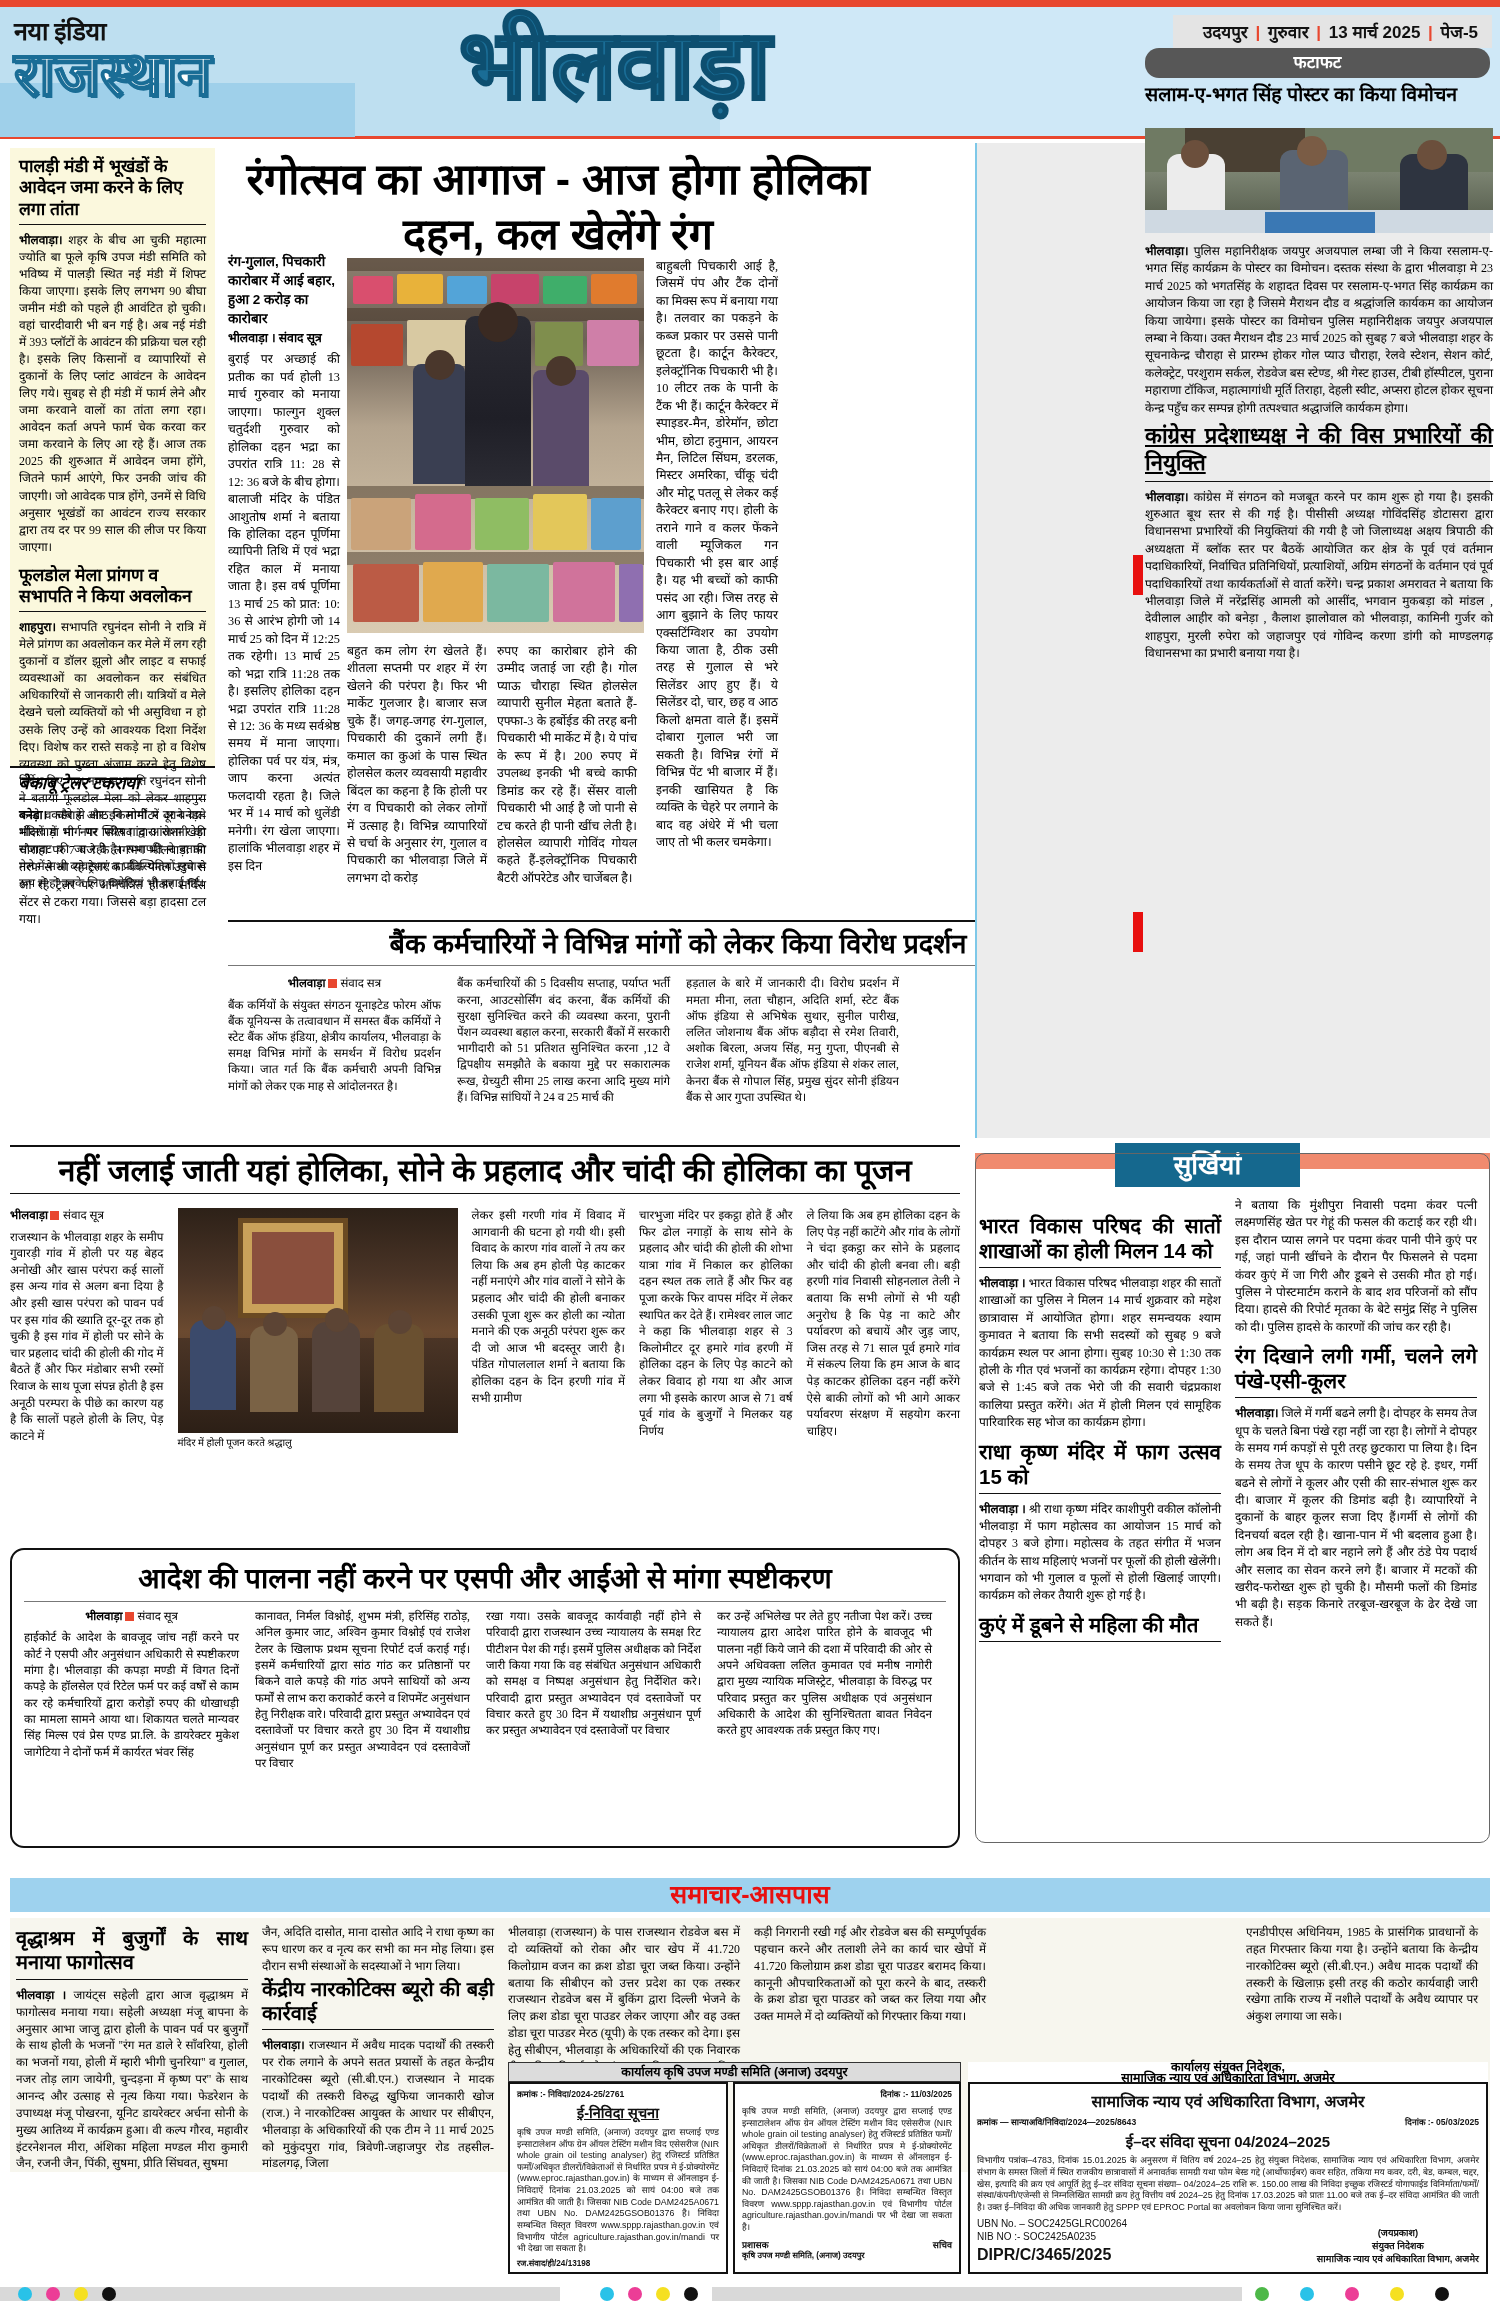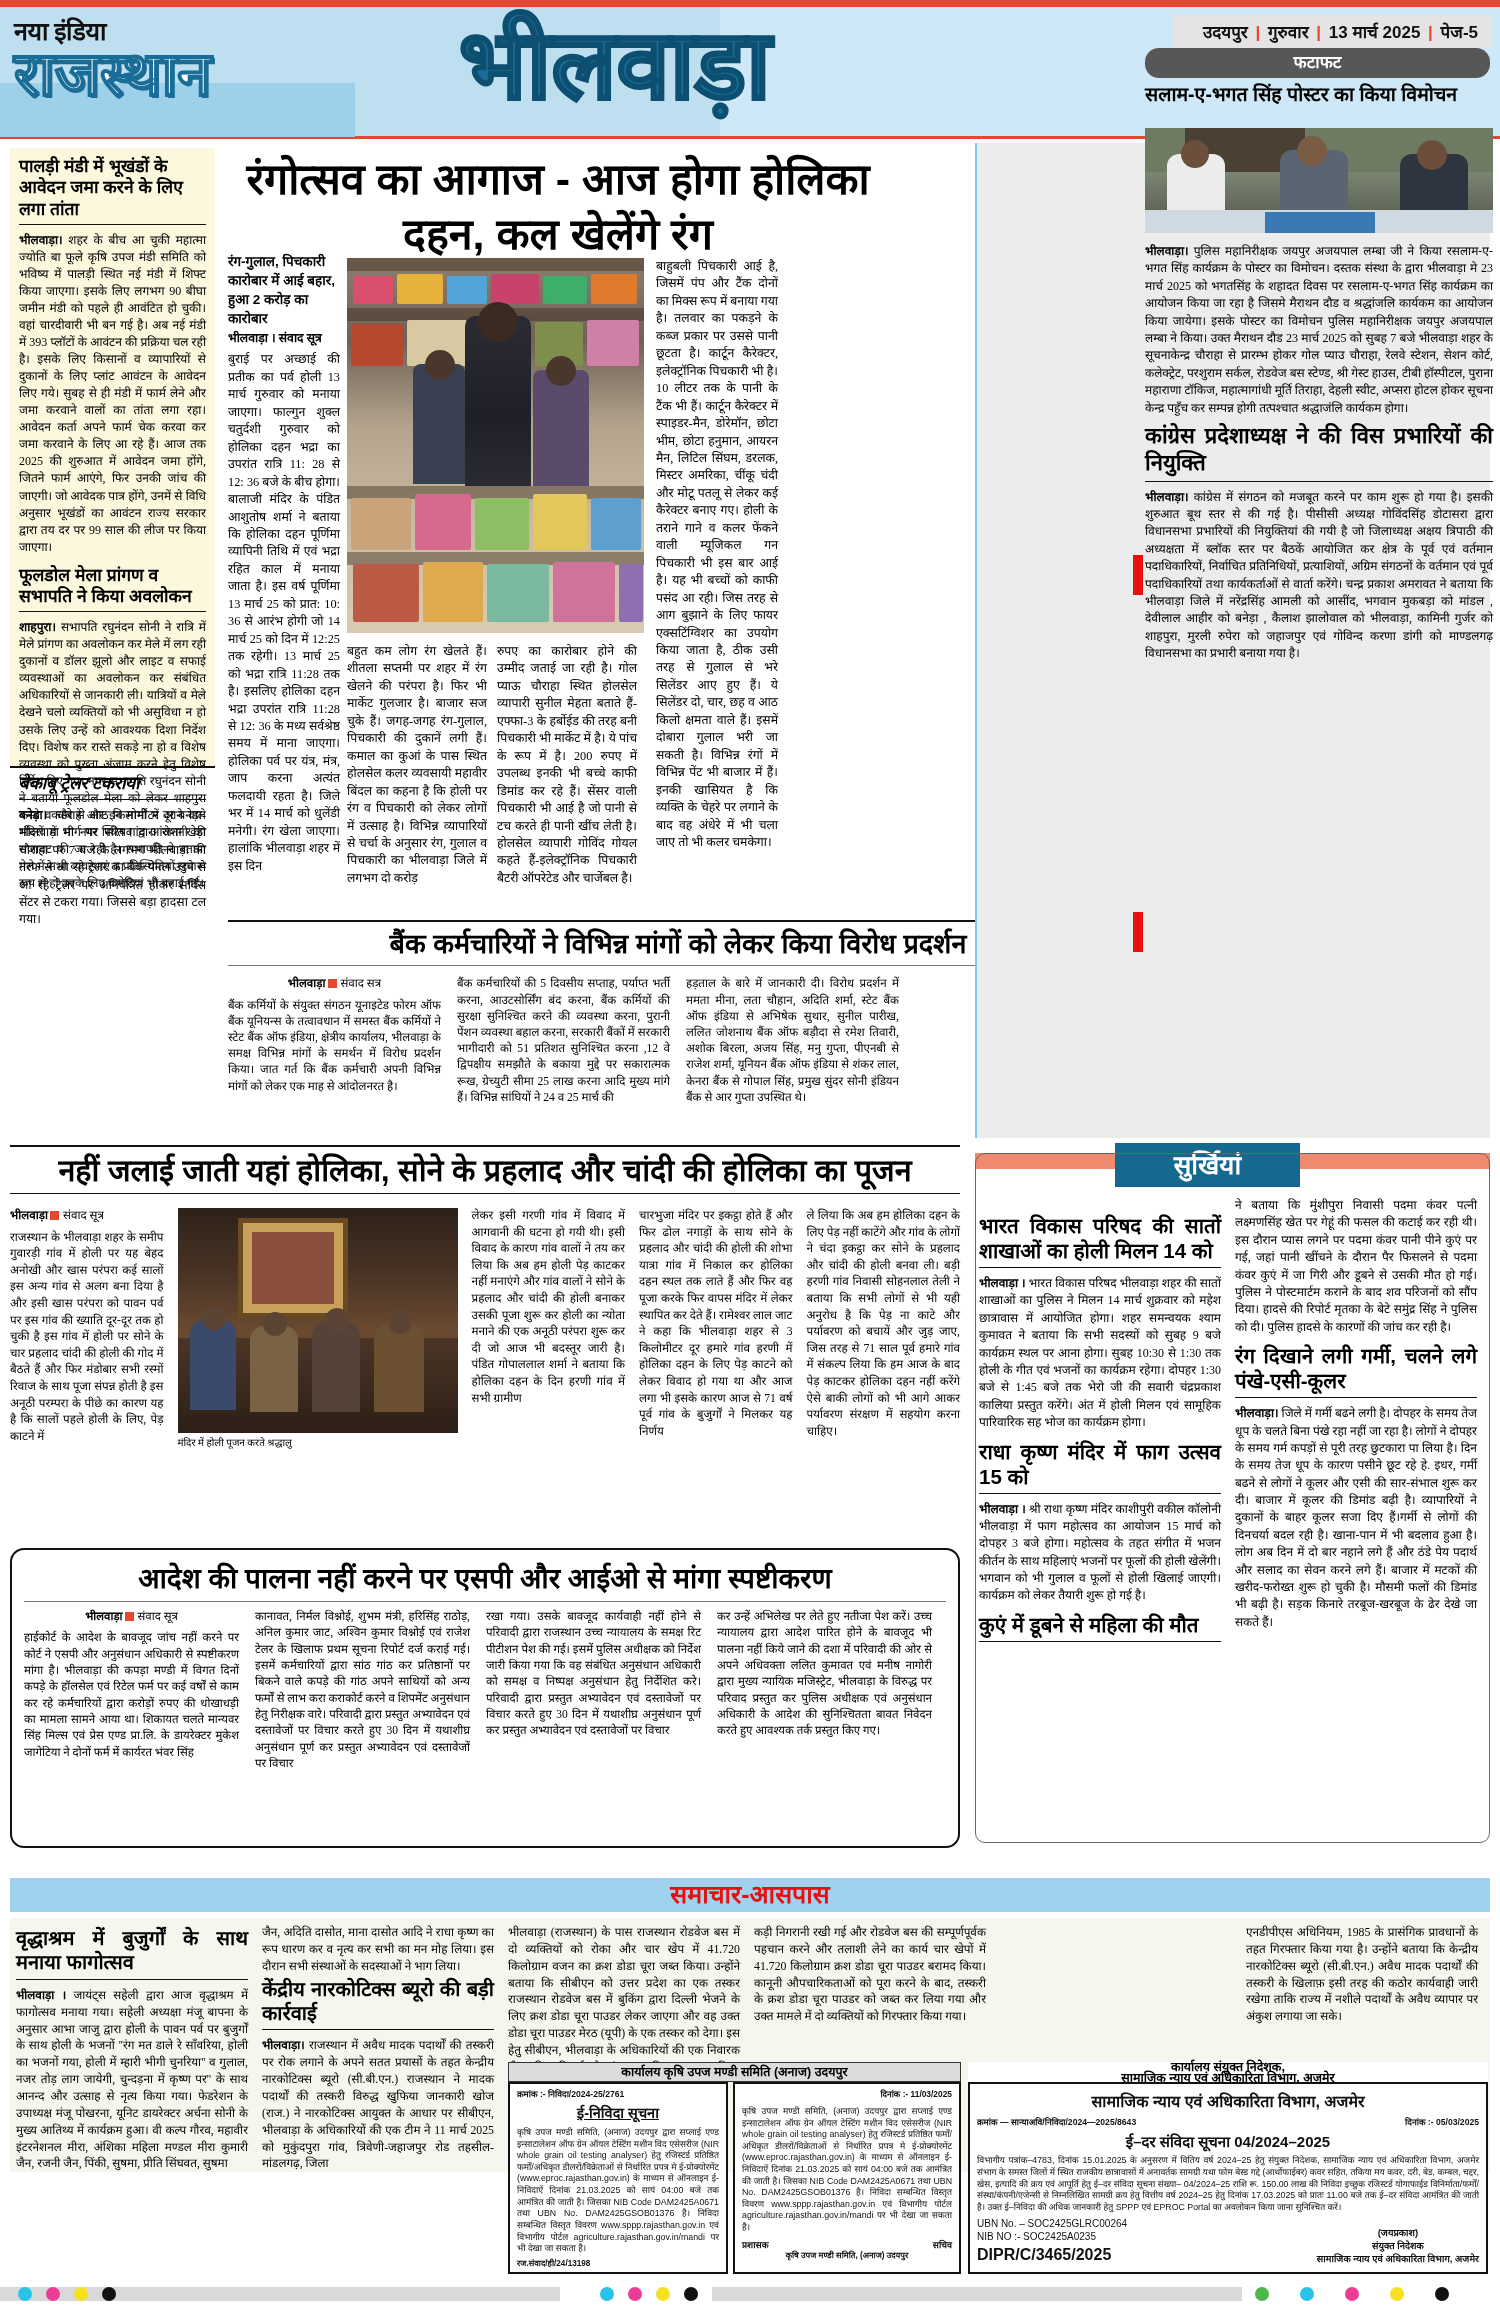--- a/index.html
+++ b/index.html
@@ -168,21 +168,21 @@
   .rail-photo {
     position:absolute; left:1145px; top:128px; width:348px; height:105px;
     background:linear-gradient(180deg,#9aa08f 0%,#7d8573 40%,#4e5545 100%);
     overflow:hidden;
   }
   .rail-col { position:absolute; font-size:12px; line-height:1.45; text-align:justify; }
   .rc-left { left:988px; top:252px; width:140px; }
   .rc-right { left:1145px; top:243px; width:348px; }
   .rail-h2 {
     font-family:"Liberation Sans","DejaVu Sans",sans-serif;
-    font-weight:bold; font-size:22px; line-height:1.22; margin:6px 0 0 0;
+    font-weight:bold; font-size:22px; line-height:1.22; margin:6px 0 0 0;text-decoration:underline;
   }
   .redtick { position:absolute; left:1133px; width:10px; height:40px; background:#e8100f; }
 
   
   .surk-wrap { position:absolute; left:975px; top:1145px; width:515px; height:700px; }
   .surk-band { position:absolute; left:0; top:8px; width:515px; height:16px; background:#f08a6e; }
   .surk-tab {
     position:absolute; left:140px; top:-2px; width:185px; height:44px;
     background:#15688e; color:#fff; text-align:center;
     font-family:"Liberation Sans","DejaVu Sans",sans-serif;
@@ -469,21 +469,21 @@
       <span>क्रमांक :- निविदा/2024-25/2761</span>
     </div>
     <div class="ad-t1">ई-निविदा सूचना</div>
     <div class="ad-p">कृषि उपज मण्डी समिति, (अनाज) उदयपुर द्वारा सप्लाई एण्ड इन्साटालेशन ऑफ ग्रेन ऑयल टेस्टिंग मशीन विद एसेसरीज (NIR whole grain oil testing analyser) हेतु रजिस्टर्ड प्रतिष्ठित फर्मों/अधिकृत डीलरों/विक्रेताओं से निर्धारित प्रपत्र मे ई-प्रोक्योरमेंट (www.eproc.rajasthan.gov.in) के माध्यम से ऑनलाइन ई-निविदाऐं दिनांक 21.03.2025 को सायं 04:00 बजे तक आमंत्रित की जाती है। जिसका NIB Code DAM2425A0671 तथा UBN No. DAM2425GSOB01376 है। निविदा सम्बन्धित विस्तृत विवरण www.sppp.rajasthan.gov.in एवं विभागीय पोर्टल agriculture.rajasthan.gov.in/mandi पर भी देखा जा सकता है।</div>
     <div style="margin-top:4px;font-size:8.2px;font-weight:bold;">रज.संवाद/ही/24/13198</div>
   </div>
 
   <div class="ad ad2">
     <div style="text-align:right;font-size:8.4px;font-weight:bold;">दिनांक :- 11/03/2025</div>
     <div class="ad-p" style="margin-top:6px;">कृषि उपज मण्डी समिति, (अनाज) उदयपुर द्वारा सप्लाई एण्ड इन्साटालेशन ऑफ ग्रेन ऑयल टेस्टिंग मशीन विद एसेसरीज (NIR whole grain oil testing analyser) हेतु रजिस्टर्ड प्रतिष्ठित फर्मों/अधिकृत डीलरों/विक्रेताओं से निर्धारित प्रपत्र मे ई-प्रोक्योरमेंट (www.eproc.rajasthan.gov.in) के माध्यम से ऑनलाइन ई-निविदाऐं दिनांक 21.03.2025 को सायं 04:00 बजे तक आमंत्रित की जाती है। जिसका NIB Code DAM2425A0671 तथा UBN No. DAM2425GSOB01376 है। निविदा सम्बन्धित विस्तृत विवरण www.sppp.rajasthan.gov.in एवं विभागीय पोर्टल agriculture.rajasthan.gov.in/mandi पर भी देखा जा सकता है।</div>
-    <div style="margin-top:6px;text-align:center;">
+    <div style="margin-top:6px;text-align:left;">
       <div style="font-size:9px;font-weight:bold;display:flex;justify-content:space-between;">
         <span>प्रशासक</span>
         <span>सचिव</span>
       </div>
       <div style="font-size:8.2px;font-weight:bold;">कृषि उपज मण्डी समिति, (अनाज) उदयपुर</div>
     </div>
   </div>
 
   <div style="position:absolute;left:968px;top:2062px;width:520px;height:22px;background:#fff;text-align:center;font-family:'Liberation Sans',sans-serif;font-weight:bold;font-size:12.5px;line-height:11px;">
     <div>कार्यालय संयुक्त निदेशक,</div>

